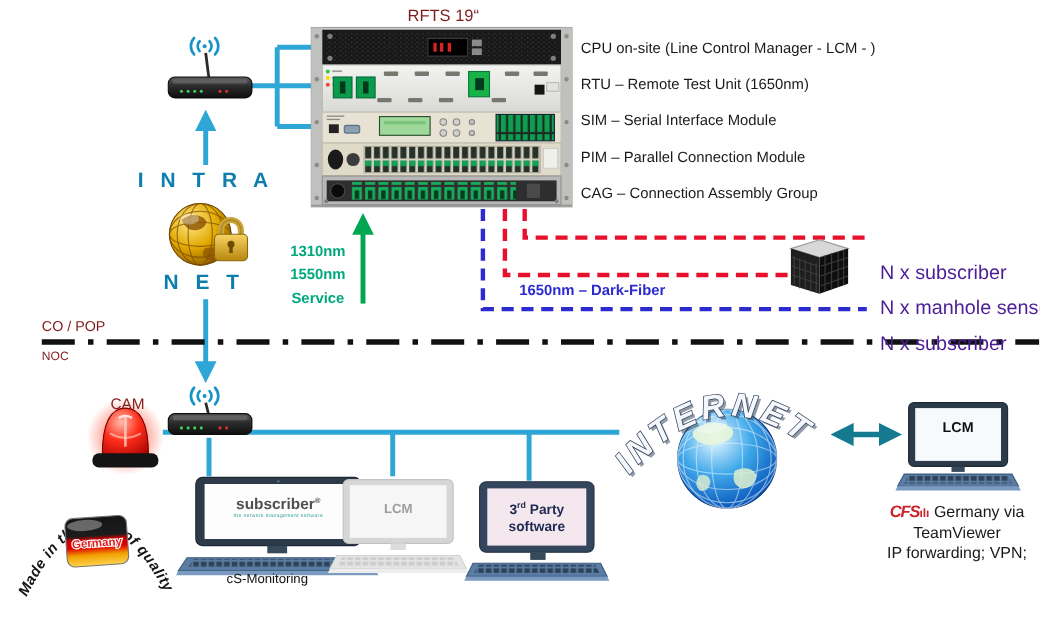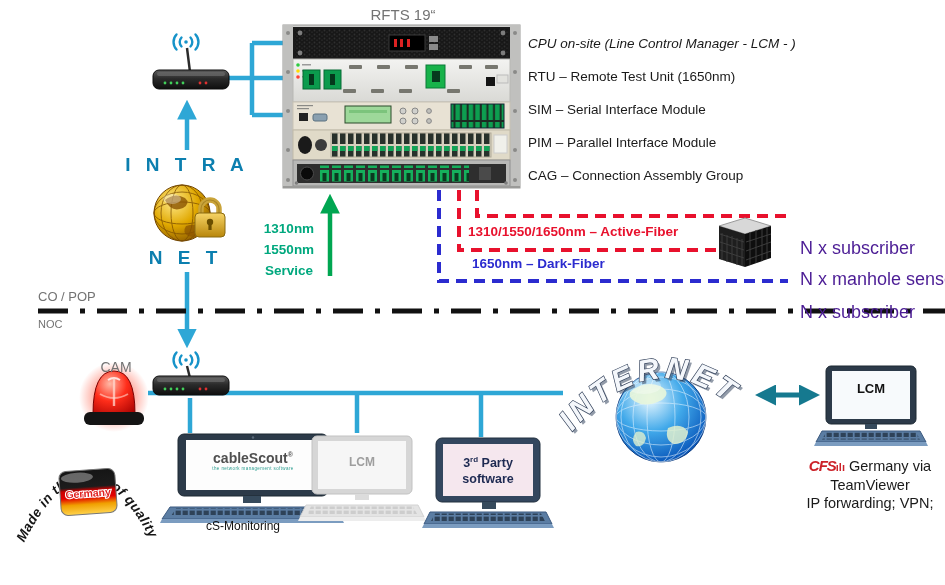--- a/index.html
+++ b/index.html
@@ -1,18 +1,18 @@
 <!DOCTYPE html>
 <html><head>
 <meta charset="utf-8">
 <style>
   html,body{margin:0;padding:0;background:#ffffff;}
   #stage{position:relative;width:945px;height:585px;background:#ffffff;overflow:hidden;
          font-family:"Liberation Sans",sans-serif;}
-  .t{position:absolute;font-family:"Liberation Sans",sans-serif;color:#737373;white-space:nowrap;line-height:1.15;}
+  .t{position:absolute;font-family:"Liberation Sans",sans-serif;color:#7f1d1d;white-space:nowrap;line-height:1.15;}
   .center{text-align:center;}
   .netword{font-weight:bold;font-size:19px;letter-spacing:5px;color:#0c7faf;
            text-shadow:-1px -1px 0 #fff,1px -1px 0 #fff,-1px 1px 0 #fff,1px 1px 0 #fff;}
   .greenblock{font-weight:bold;font-size:13.5px;color:#00a87e;line-height:21px;text-align:center;}
   .redlbl{font-weight:bold;font-size:13.5px;color:#e8112d;}
   .bluelbl{font-weight:bold;font-size:13.5px;color:#2b2bcf;}
   .sublbl{font-size:18px;color:#4c1d95;margin-top:27px;}
   .racklbl{font-size:13.5px;color:#1a1a1a;}
   .caption{font-size:12px;color:#111;}
   .caption-gray{font-size:15px;color:#ababab;}
@@ -389,50 +389,49 @@
       <rect x="60" y="470" width="56" height="44" rx="7" fill="url(#flagGrad)" stroke="#777"></rect>
       <ellipse cx="78" cy="477" rx="16" ry="5" fill="#fff" opacity="0.35"></ellipse>
       <text x="88" y="497" text-anchor="middle" font-size="10.5" font-weight="bold" font-family="Liberation Sans, sans-serif" fill="#e02020" stroke="#ffffff" stroke-width="2" paint-order="stroke">Germany</text>
     </g>
   </g>
 </svg>
 
 
 <div class="t center" style="left:348px;top:6px;width:110px;font-size:15px;">RFTS 19“</div>
 
-<div class="t racklbl" style="left:528px;top:36px;font-style:italic;">CPU on-site (Line Control Manager - LCM - )</div>
+<div class="t racklbl" style="left:528px;top:36px;">CPU on-site (Line Control Manager - LCM - )</div>
 <div class="t racklbl" style="left:528px;top:69px;">RTU – Remote Test Unit  (1650nm)</div>
 <div class="t racklbl" style="left:528px;top:102px;">SIM  – Serial Interface Module</div>
-<div class="t racklbl" style="left:528px;top:135px;">PIM – Parallel Interface Module</div>
+<div class="t racklbl" style="left:528px;top:135px;">PIM – Parallel Connection Module</div>
 <div class="t racklbl" style="left:528px;top:168px;">CAG – Connection Assembly Group</div>
 
 <div class="t netword center" style="left:118px;top:154px;width:138px;">I N T R A</div>
 <div class="t netword center" style="left:133px;top:247px;width:105px;">N E T</div>
 
 <div class="t greenblock" style="left:254px;top:218px;width:70px;">
   <div>1310nm</div>
   <div>1550nm</div>
   <div>Service</div>
 </div>
 
-<div class="t redlbl" style="left:468px;top:224px;">1310/1550/1650nm – Active-Fiber</div>
 <div class="t bluelbl" style="left:472px;top:256px;">1650nm – Dark-Fiber</div>
 
 <div class="t sublbl" style="left:800px;top:211px;">N x subscriber</div>
 <div class="t sublbl" style="left:800px;top:242px;">N x manhole sensor</div>
 <div class="t sublbl" style="left:800px;top:275px;">N x subscriber</div>
 
 <div class="t" style="left:38px;top:290px;font-size:13px;">CO / POP</div>
 <div class="t" style="left:38px;top:318px;font-size:11px;">NOC</div>
 
 <div class="t center" style="left:86px;top:359px;width:60px;font-size:14px;">CAM</div>
 
 
 <div class="t center screen-cs" style="left:186px;top:450px;width:134px;">
-  <span>cableScout</span><sup>®</sup>
+  <span>subscriber</span><sup>®</sup>
   <div class="tagline">the network management software</div>
 </div>
 <div class="t center screen-lcm-gray" style="left:318px;top:456px;width:88px;">LCM</div>
 <div class="t center screen-3rd" style="left:443px;top:455px;width:90px;">
   <div><span>3</span><sup>rd</sup><span> Party</span></div>
   <div>software</div>
 </div>
 <div class="t center screen-lcm" style="left:832px;top:382px;width:78px;">LCM</div>
 
 

